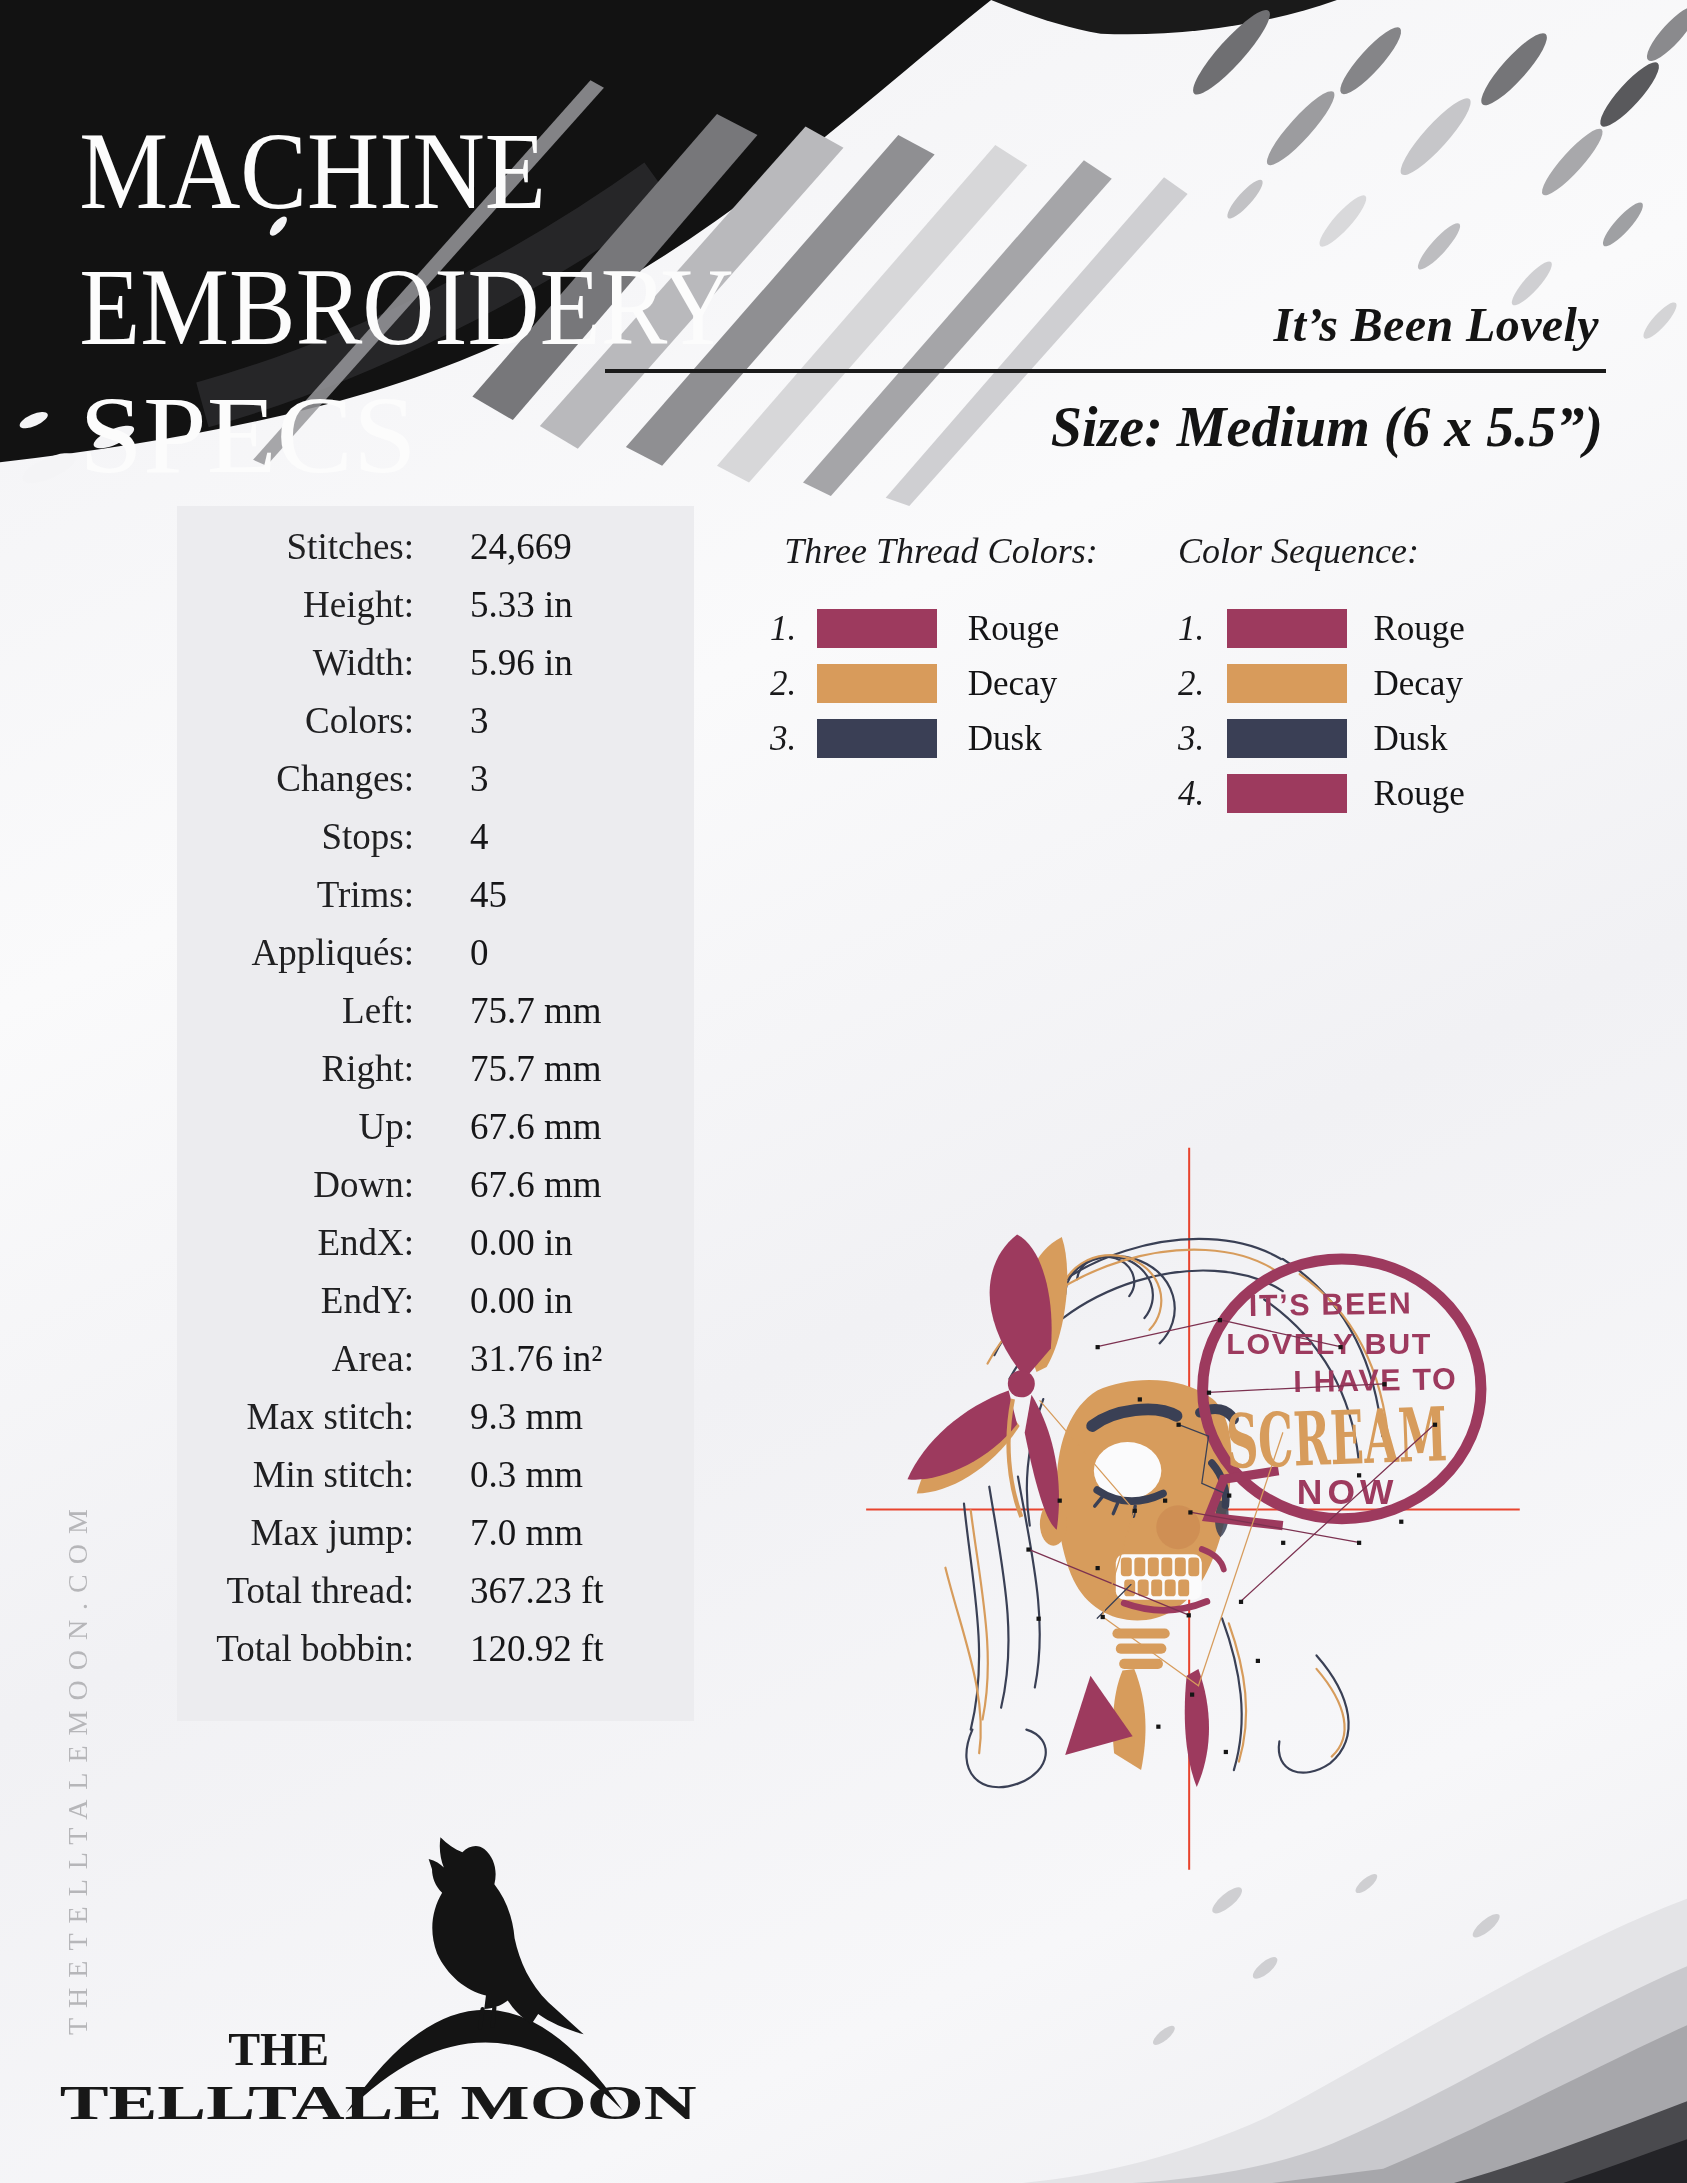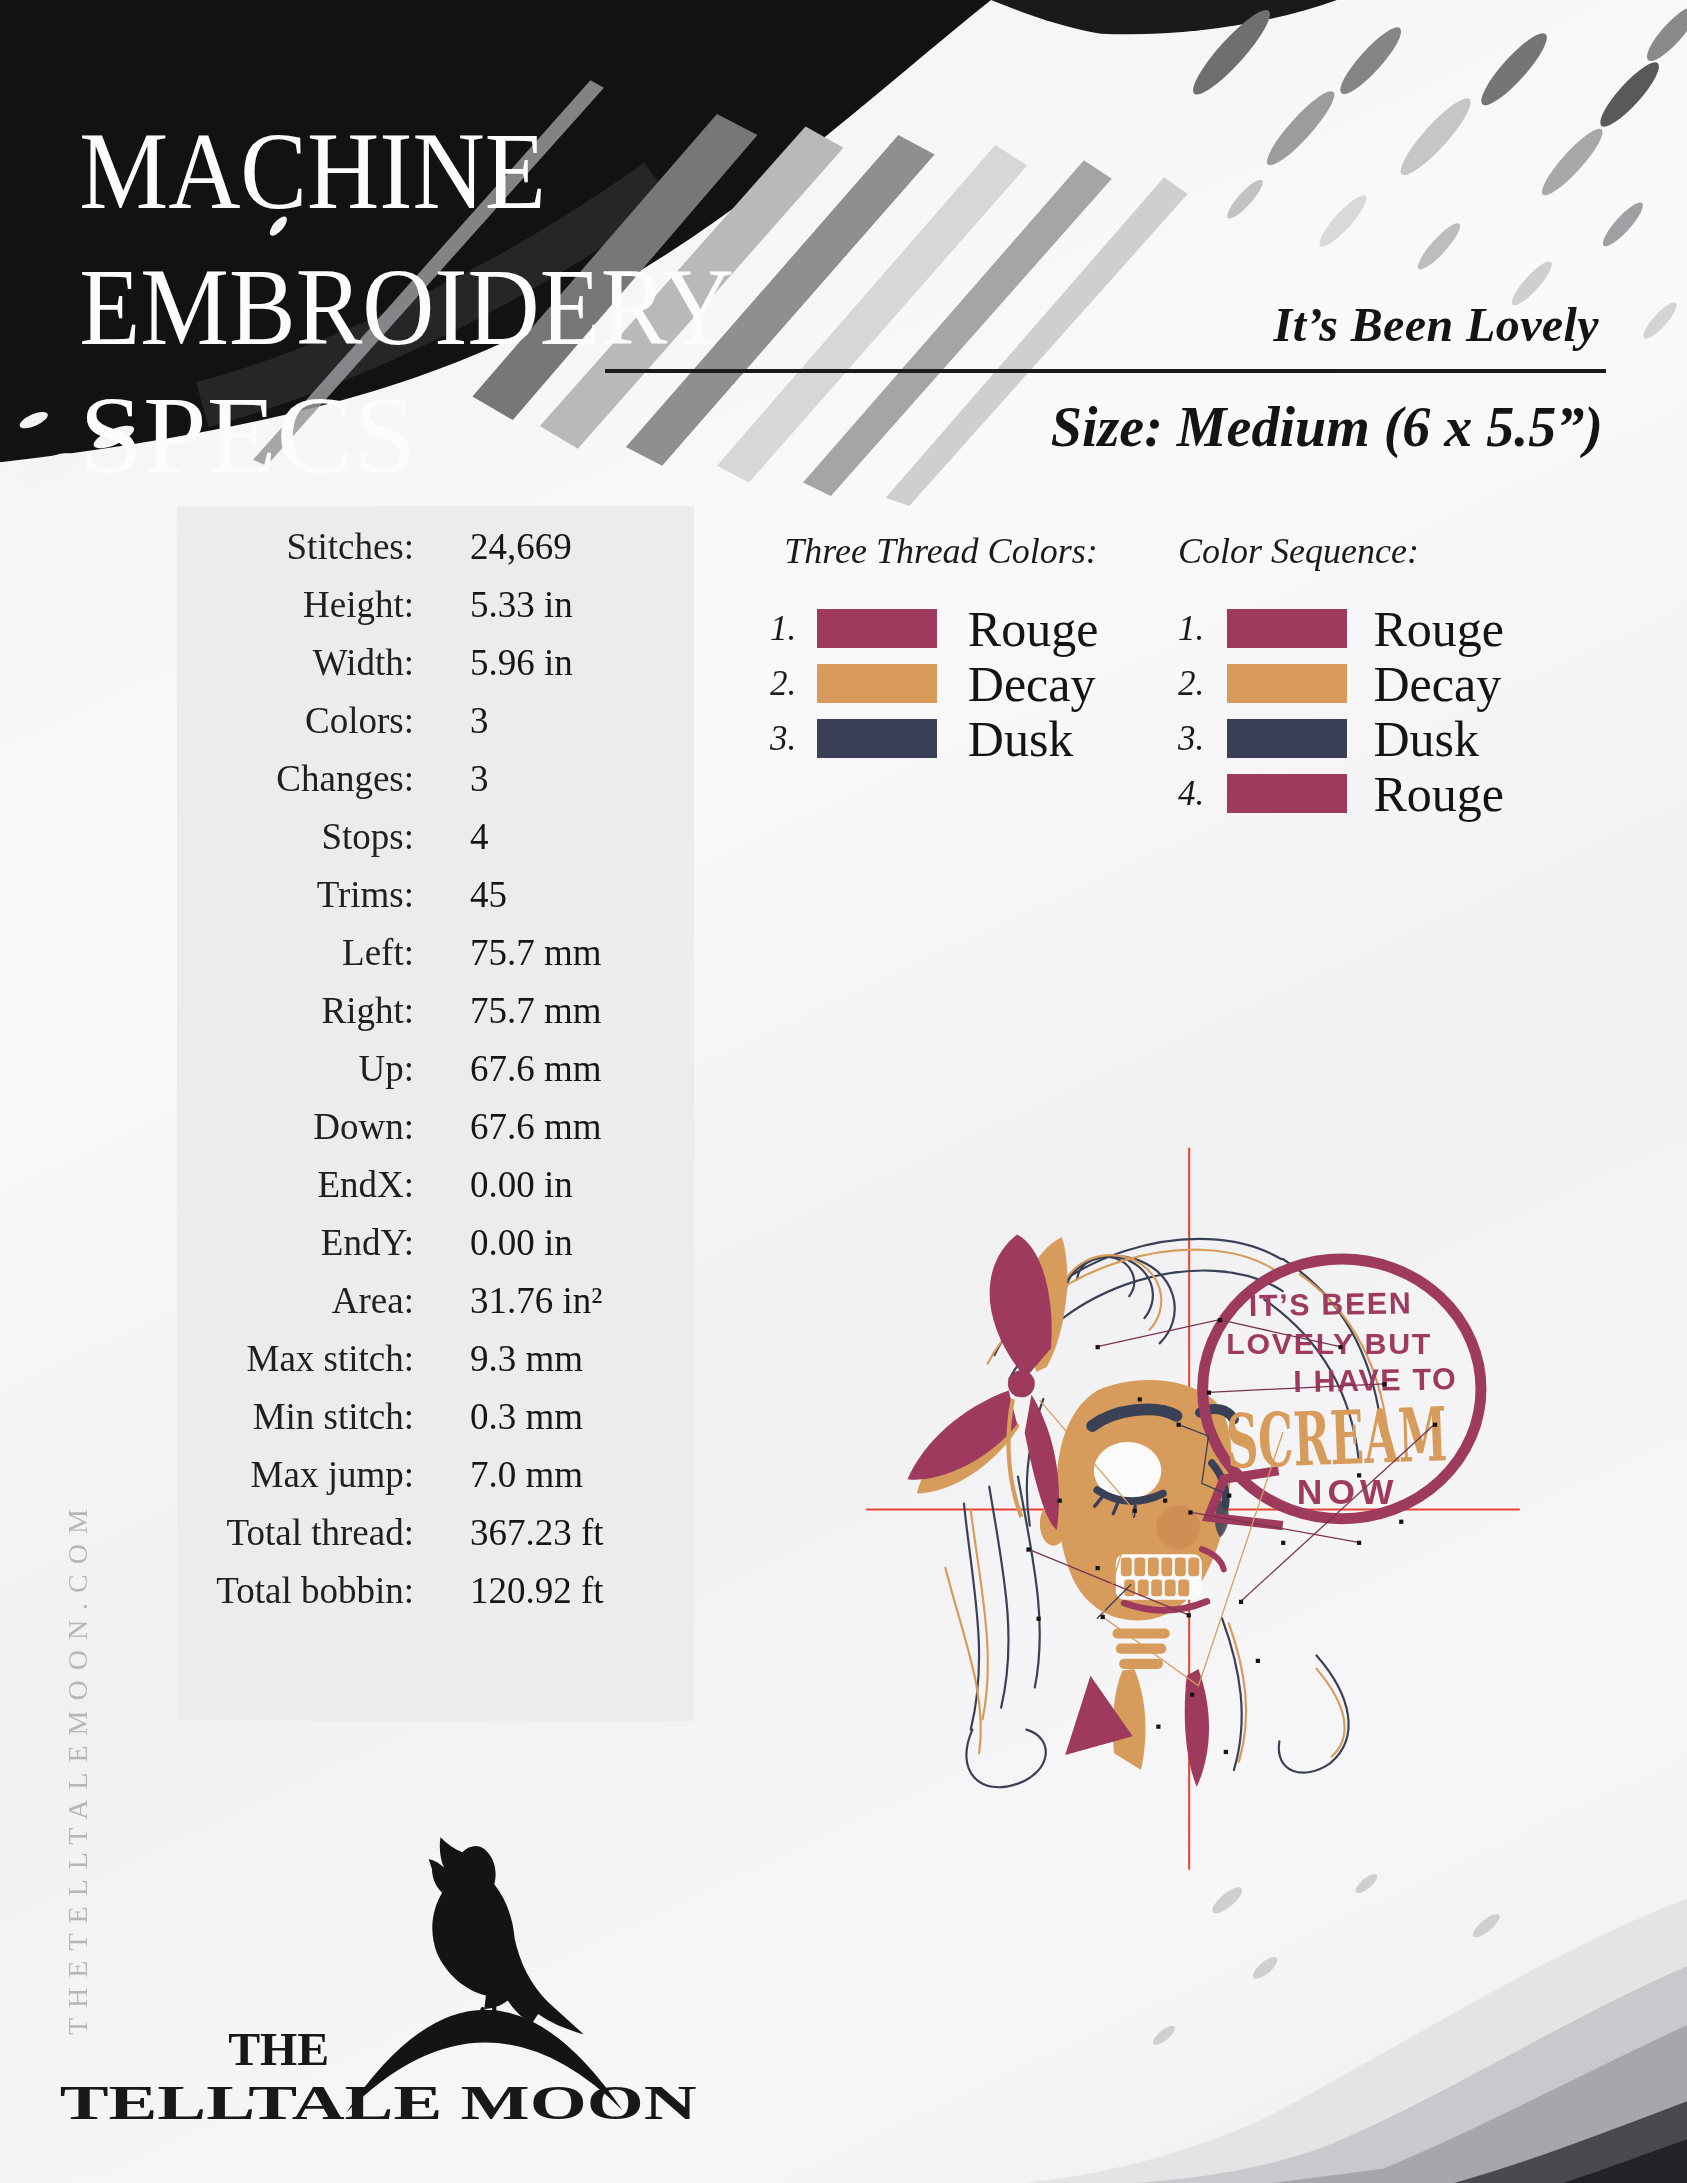--- a/index.html
+++ b/index.html
@@ -25,21 +25,21 @@
 
   .swatch-block{position:absolute;top:530px;}
   .swatch-block.threads{left:770px;width:354px;}
   .swatch-block.sequence{left:1178px;width:354px;}
   .swatch-heading{font-style:italic;font-size:36px;color:#1a1a1c;margin:0 0 29px 0;white-space:nowrap;}
   .threads .swatch-heading{margin-left:14.3px;}
   .swatch-row{display:flex;align-items:center;height:55px;}
   .swatch-num{font-style:italic;font-size:35px;width:35px;color:#1a1a1c;}
   .swatch{width:120px;height:39px;margin-left:11.8px;flex:none;}
   .sequence .swatch{margin-left:13.5px;}
-  .swatch-name{font-size:50px;margin-left:31px;color:#141416;}
+  .swatch-name{font-size:35px;margin-left:31px;color:#141416;}
   .sequence .swatch-name{margin-left:27px;}
   .c-rouge{background:#9d3a5e;}
   .c-decay{background:#d89b5b;}
   .c-dusk{background:#3a3f55;}
 
   .site-url{
     position:absolute;left:62px;top:2035px;width:700px;
     transform:rotate(-90deg);transform-origin:0 0;
     font-size:28px;letter-spacing:10px;color:#b6b6b9;white-space:nowrap;
   }
@@ -114,20 +114,24 @@
         <span class="stat-label">Changes:</span>
         <span class="stat-value">3</span>
       </div>
     <div class="stat-row">
         <span class="stat-label">Stops:</span>
         <span class="stat-value">4</span>
       </div>
     <div class="stat-row">
         <span class="stat-label">Trims:</span>
         <span class="stat-value">45</span>
+      </div>
+    <div class="stat-row">
+        <span class="stat-label">Appliqués:</span>
+        <span class="stat-value">0</span>
       </div>
     <div class="stat-row">
         <span class="stat-label">Left:</span>
         <span class="stat-value">75.7 mm</span>
       </div>
     <div class="stat-row">
         <span class="stat-label">Right:</span>
         <span class="stat-value">75.7 mm</span>
       </div>
     <div class="stat-row">

